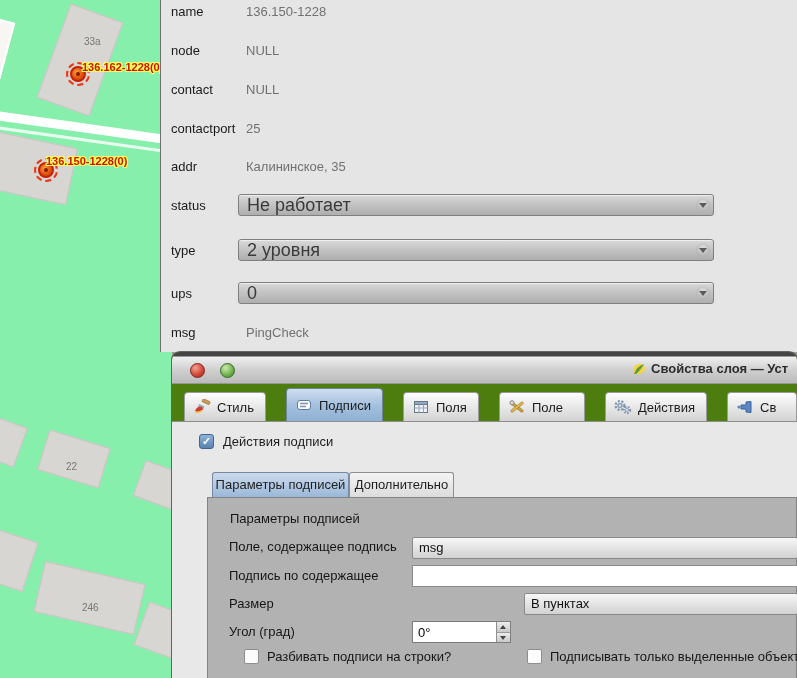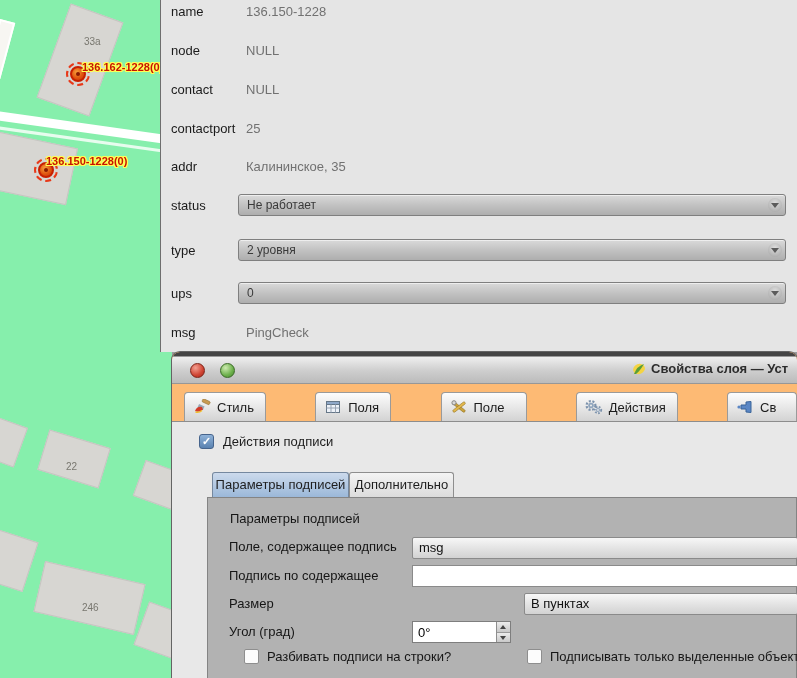--- a/index.html
+++ b/index.html
@@ -19,32 +19,32 @@
   .marker .dot { position:absolute; left:4px; top:4px; width:16px; height:16px; border-radius:50%;
     background:radial-gradient(circle at 40% 35%, #f7a03c, #e05510 55%, #c43508);
     border:2px solid #c81f00; }
   .marker .core { position:absolute; left:10px; top:10px; width:4px; height:4px; border-radius:50%; background:#8a1800; }
 
   
   .attr-panel { position:absolute; left:160px; top:0; width:637px; height:352px;
     background:#e5e5e5; border-left:1px solid #6e6e6e; }
   .attr-label { position:absolute; left:10px; font-size:13px; color:#1b1b1b; }
   .attr-value { position:absolute; left:85px; font-size:13px; color:#717171; }
-  .attr-combo { position:absolute; left:77px; width:548px; height:22px; border:1px solid #7f7f7f;
+  .attr-combo { position:absolute; left:77px; width:476px; height:22px; border:1px solid #7f7f7f;
     border-radius:3px; background:linear-gradient(#dadada, #c2c2c2 50%, #aeaeae);
-    box-shadow:inset 0 1px 0 rgba(255,255,255,.55); font-size:12px; color:#3a3a3a;
+    box-shadow:inset 0 1px 0 rgba(255,255,255,.55); font-size:18px; color:#3a3a3a;
     line-height:20px; padding-left:8px; }
   .attr-combo .arr { position:absolute; right:3px; top:3px; width:14px; height:14px; border-radius:50%;
     background:radial-gradient(circle at 50% 35%, #dedede, #a2a2a2); }
   .attr-combo .arr::after { content:""; position:absolute; left:3px; top:5px;
     border-left:4px solid transparent; border-right:4px solid transparent; border-top:5px solid #5c5c5c; }
 
   
   .dialog { position:absolute; left:172px; top:352px; width:625px; height:326px;
-    background:#fdba74; border-radius:8px 8px 0 0; overflow:hidden;
+    background:#4d7c0f; border-radius:8px 8px 0 0; overflow:hidden;
     box-shadow:0 0 0 1px #646464; }
   .titlebar { position:absolute; left:0; top:0; right:0; height:32px; border-radius:8px 8px 0 0;
     background:linear-gradient(#454545 0px, #454545 4px, #efefef 5px, #cecece 60%, #bbbbbb 100%);
     border-bottom:1px solid #979797; }
   .winbtn { position:absolute; top:11px; width:15px; height:15px; border-radius:50%; }
   .winbtn.red { left:18px; background:radial-gradient(circle at 35% 30%, #f2a091, #cf4433 60%, #a62a1c); border:1px solid #7e2317; }
   .winbtn.green { left:48px; background:radial-gradient(circle at 35% 30%, #cdeab0, #6cb04b 60%, #4c8a32); border:1px solid #3a6a26; }
   .title { position:absolute; left:460px; top:9px; display:flex; align-items:center; gap:5px;
     font-size:13px; font-weight:bold; color:#2d2d2d; white-space:nowrap; }
 
@@ -181,20 +181,28 @@
     <div class="tabbar">
       <div class="tab" style="width:82px;">
         <svg width="18" height="16" viewBox="0 0 18 16">
           <rect x="9" y="1" width="8" height="3.4" rx="1" transform="rotate(25 13 3)" fill="#c89a52" stroke="#8a6a2a" stroke-width="0.5"></rect>
           <rect x="5" y="6" width="6" height="4" transform="rotate(25 8 8)" fill="#9aa8b6"></rect>
           <path d="M2 12 q2 -5 7 -4 l1 2.5 q-4 3.5 -8 1.5 z" fill="#d23b2a"></path>
           <path d="M2.5 13 q3.5 1 6.5 -1.5" stroke="#f0c030" stroke-width="1.6" fill="none"></path>
         </svg>
         <span>Стиль</span>
       </div>
+      <div class="tab active" style="width:97px;">
+        <svg width="18" height="16" viewBox="0 0 18 16">
+          <rect x="2.5" y="3.5" width="13" height="9" rx="2.5" fill="#fbfbfb" stroke="#5b7ca3"></rect>
+          <line x1="5" y1="6.5" x2="13" y2="6.5" stroke="#7a94b5" stroke-width="1.3"></line>
+          <line x1="5" y1="9.5" x2="11" y2="9.5" stroke="#7a94b5" stroke-width="1.3"></line>
+        </svg>
+        <span>Подписи</span>
+      </div>
       <div class="tab" style="width:76px;">
         <svg width="18" height="16" viewBox="0 0 18 16">
           <rect x="2.5" y="2.5" width="13" height="11" fill="#eef2f8" stroke="#667788"></rect>
           <rect x="2.5" y="2.5" width="13" height="3" fill="#8fa8c8" stroke="#667788"></rect>
           <line x1="7" y1="5.5" x2="7" y2="13.5" stroke="#98a4b4"></line>
           <line x1="11.5" y1="5.5" x2="11.5" y2="13.5" stroke="#98a4b4"></line>
           <line x1="2.5" y1="9" x2="15.5" y2="9" stroke="#98a4b4"></line>
         </svg>
         <span>Поля</span>
       </div>

